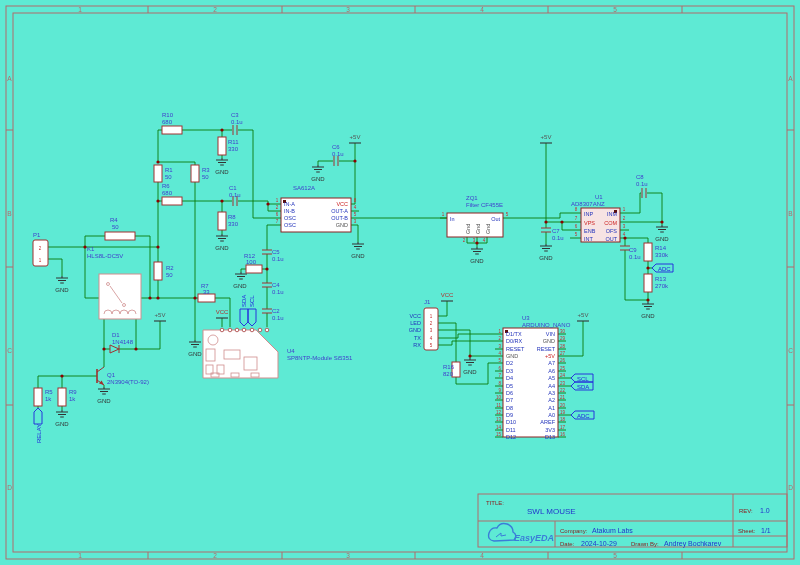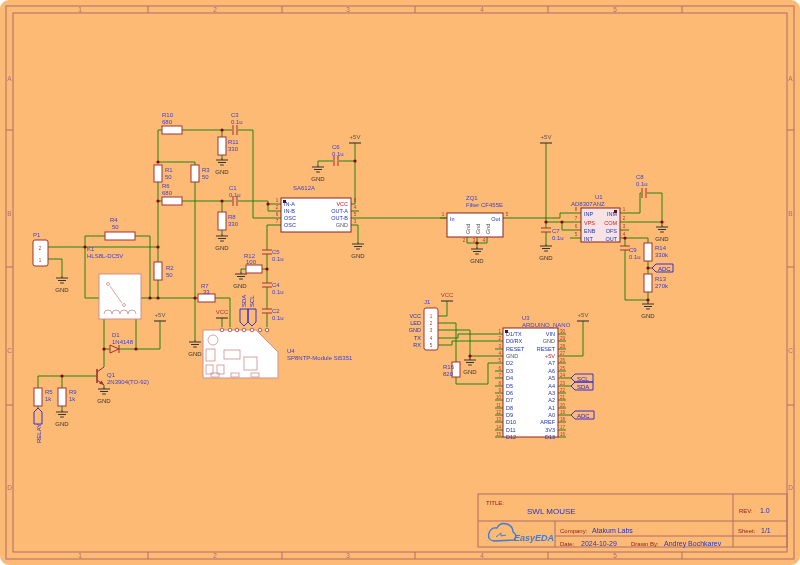--- a/index.html
+++ b/index.html
@@ -1,16 +1,16 @@
 <!DOCTYPE html>
 <html><head>
 <meta charset="utf-8">
 <style>
   html,body{margin:0;padding:0;background:#ffffff;}
-  .page{width:800px;height:565px;position:relative;background:#fdba74;overflow:hidden;border-radius:9px;}
+  .page{width:800px;height:565px;position:relative;background:#5eead4;overflow:hidden;}
   svg{display:block;}
   text{font-family:"Liberation Sans","DejaVu Sans",sans-serif;}
   .ft{fill:#b06b6b;font-size:6.5px;text-anchor:middle;}
   .frame{stroke:#b06b6b;stroke-width:1;fill:none;}
   .w{stroke:#0a7a0a;stroke-width:0.9;fill:none;}
   .cmp{stroke:#a03030;stroke-width:1;fill:#ffffff;}
   .cmpn{stroke:#a03030;stroke-width:1;fill:none;}
   .lt{stroke:#cf8d8d;stroke-width:1;fill:#ffffff;}
   .ltn{stroke:#cf8d8d;stroke-width:0.8;fill:none;}
   .ref{fill:#4040cc;font-size:6px;}

